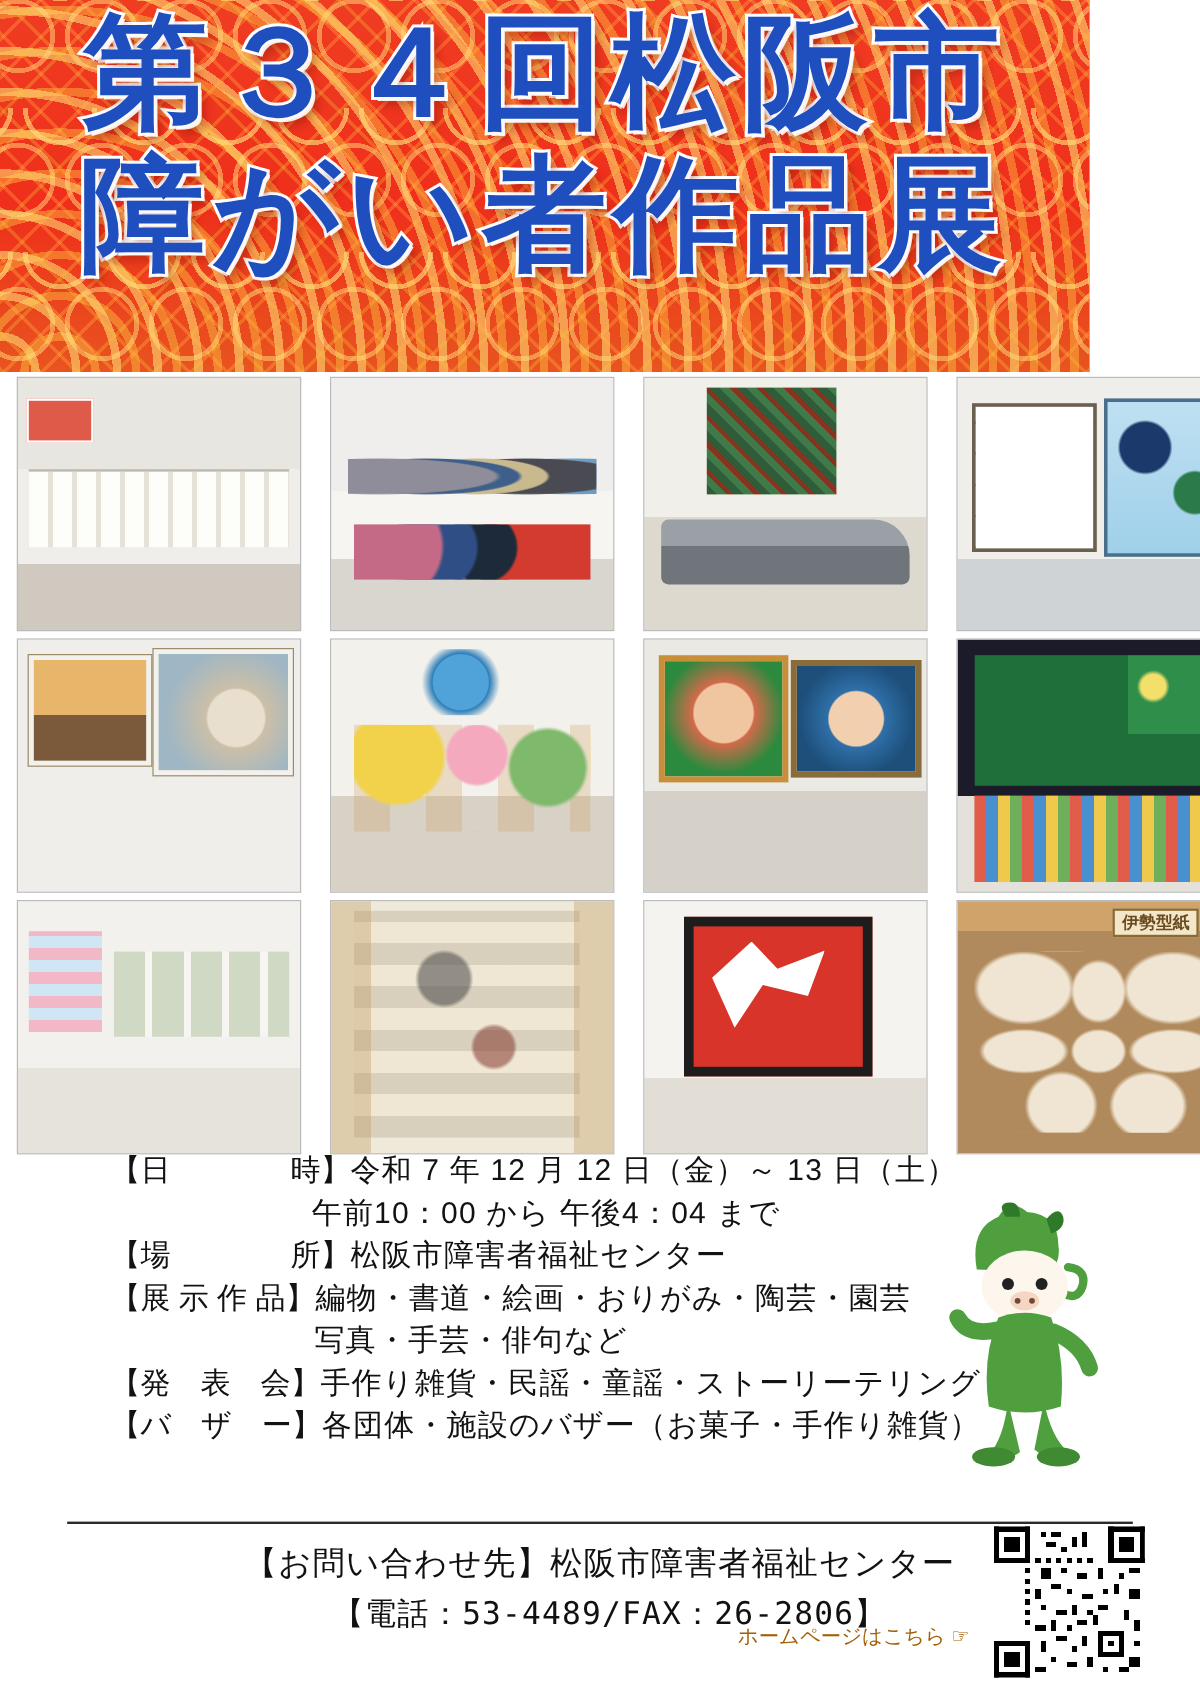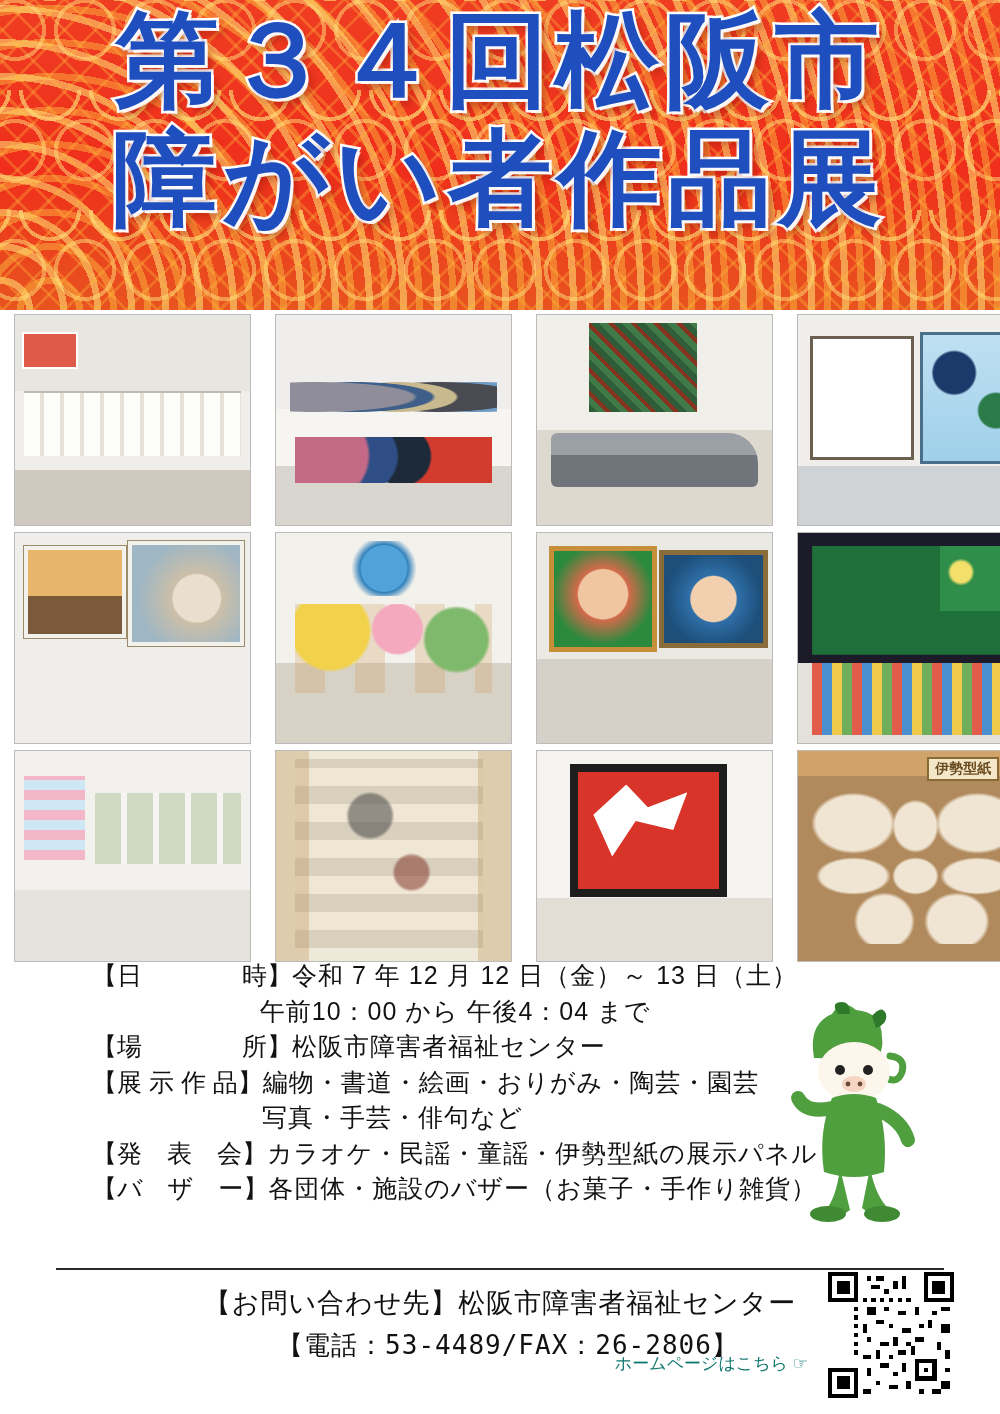--- a/index.html
+++ b/index.html
@@ -13,21 +13,21 @@
     font-family: "Liberation Sans", "DejaVu Sans", sans-serif;
     color: #111;
     position: relative;
     overflow: hidden;
   }
 
   
   .banner {
     position: absolute;
     left: 0; top: 0;
-    width: 1000px;
+    width: 908px;
     height: 310px;
     background:
       repeating-radial-gradient(circle at 0 100%, rgba(255,255,255,0.0) 0 26px, rgba(255,230,120,0.55) 26px 33px, rgba(255,255,255,0.0) 33px 34px),
       repeating-radial-gradient(circle at 50px 100%, rgba(255,255,255,0.0) 0 26px, rgba(255,210,70,0.40) 26px 33px, rgba(255,255,255,0.0) 33px 34px),
       linear-gradient(180deg, #ef3d22 0%, #ef2f1b 55%, #e8541f 100%);
     overflow: hidden;
   }
   .banner .weave {
     position: absolute;
     inset: 0;
@@ -247,21 +247,21 @@
     line-height: 1.6;
     color: #111;
     letter-spacing: 1px;
   }
   .footer .tel { font-family: "DejaVu Sans Mono", "Liberation Mono", monospace; font-size: 26px; margin-left: 16px; }
   .hp-note {
     position: absolute;
     right: 192px;
     top: 1352px;
     font-size: 17px;
-    color: #0f766e;
+    color: #a16207;
   }
   .qr {
     position: absolute;
     right: 46px;
     top: 1272px;
     width: 126px;
     height: 126px;
     background: #fff;
   }
 </style>
@@ -327,21 +327,21 @@
   <div class="row">
     <span class="label">【場　　　　所】</span><span>松阪市障害者福祉センター</span>
   </div>
   <div class="row">
     <span class="label">【展 示 作 品】</span><span>編物・書道・絵画・おりがみ・陶芸・園芸</span>
   </div>
   <div class="row indent-sub">
     <span>写真・手芸・俳句など</span>
   </div>
   <div class="row">
-    <span class="label">【発　表　会】</span><span>カラオケ・民謡・童謡・伊勢型紙の展示パネル</span>
+    <span class="label">【発　表　会】</span><span>手作り雑貨・民謡・童謡・ストーリーテリング</span>
   </div>
   <div class="row">
     <span class="label">【バ　ザ　ー】</span><span>各団体・施設のバザー（お菓子・手作り雑貨）</span>
   </div>
 </div>
 
 <svg class="mascot" viewBox="0 0 160 250" aria-hidden="true">
 
   <path d="M40 58 q-6 -34 18 -44 q10 -16 24 -4 q26 2 26 28 q2 12 -6 22 z" fill="#4f9f3f"></path>
   <path d="M64 14 q-8 -12 4 -12 q8 0 8 12 z" fill="#2f7a2a"></path>

